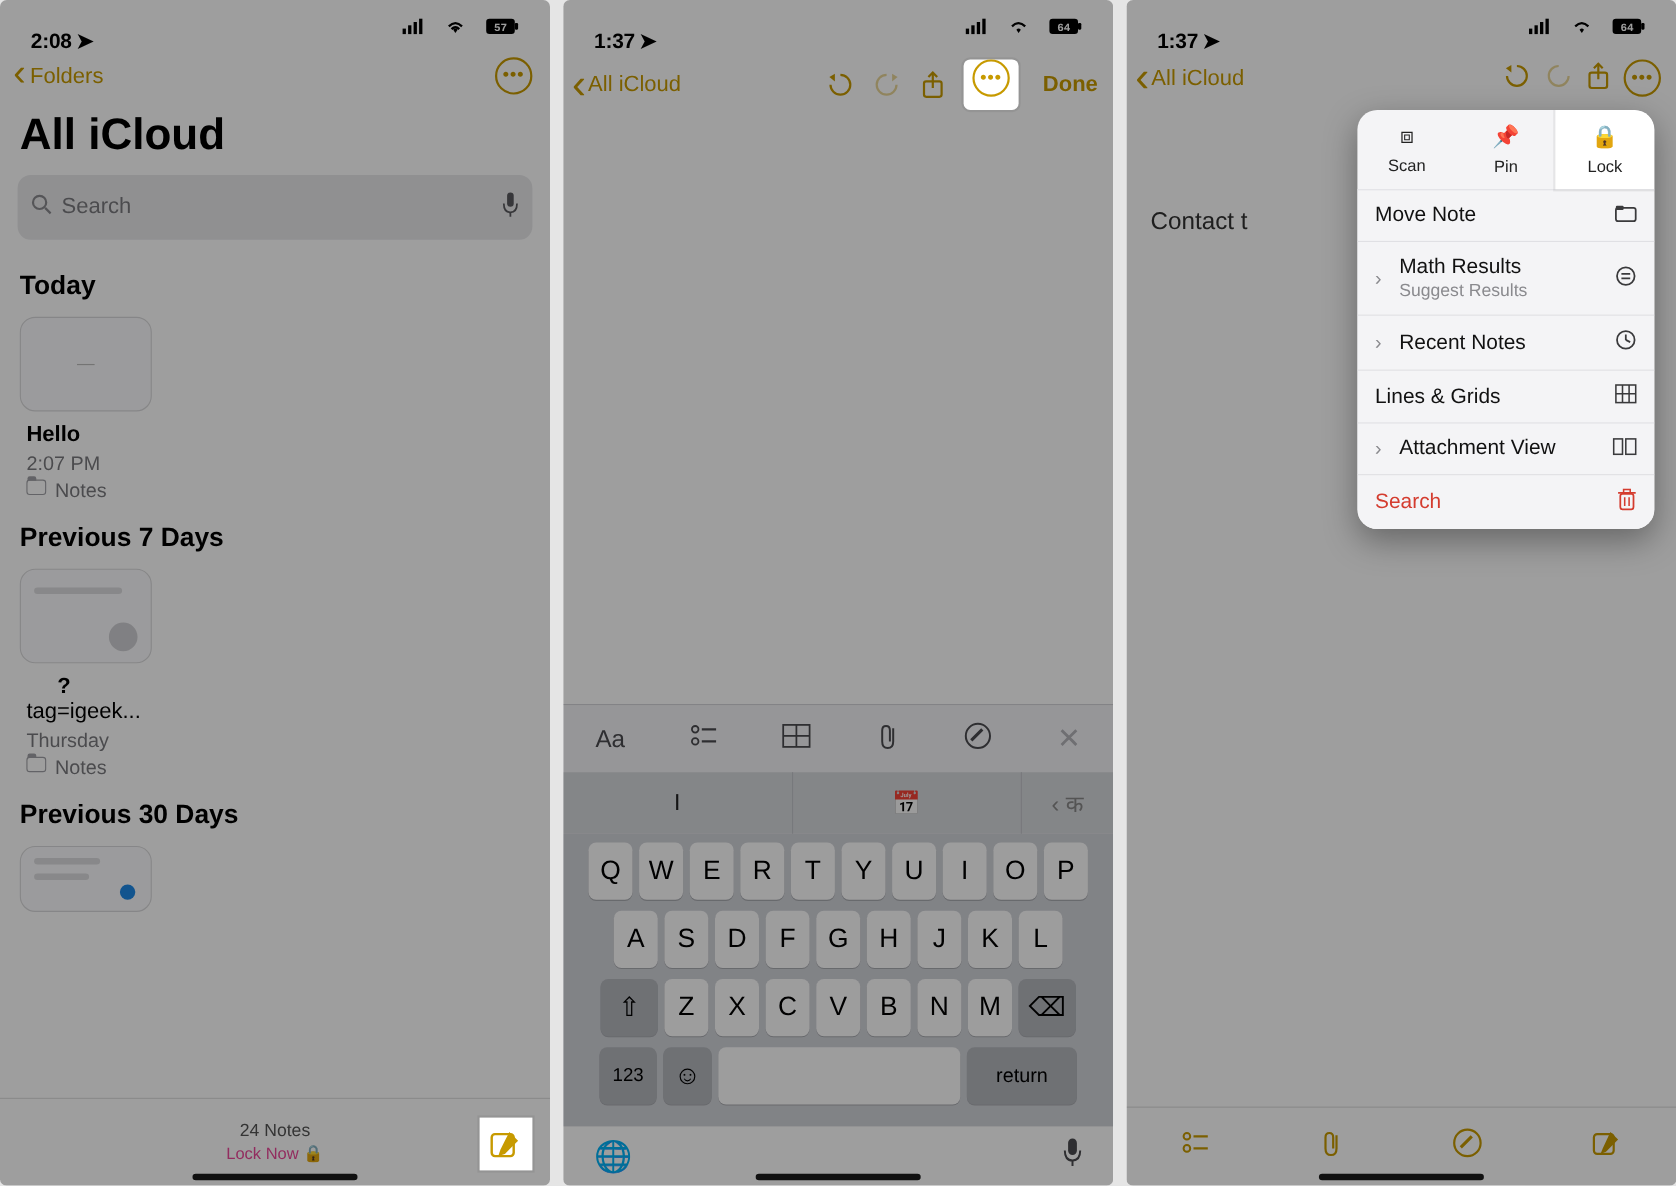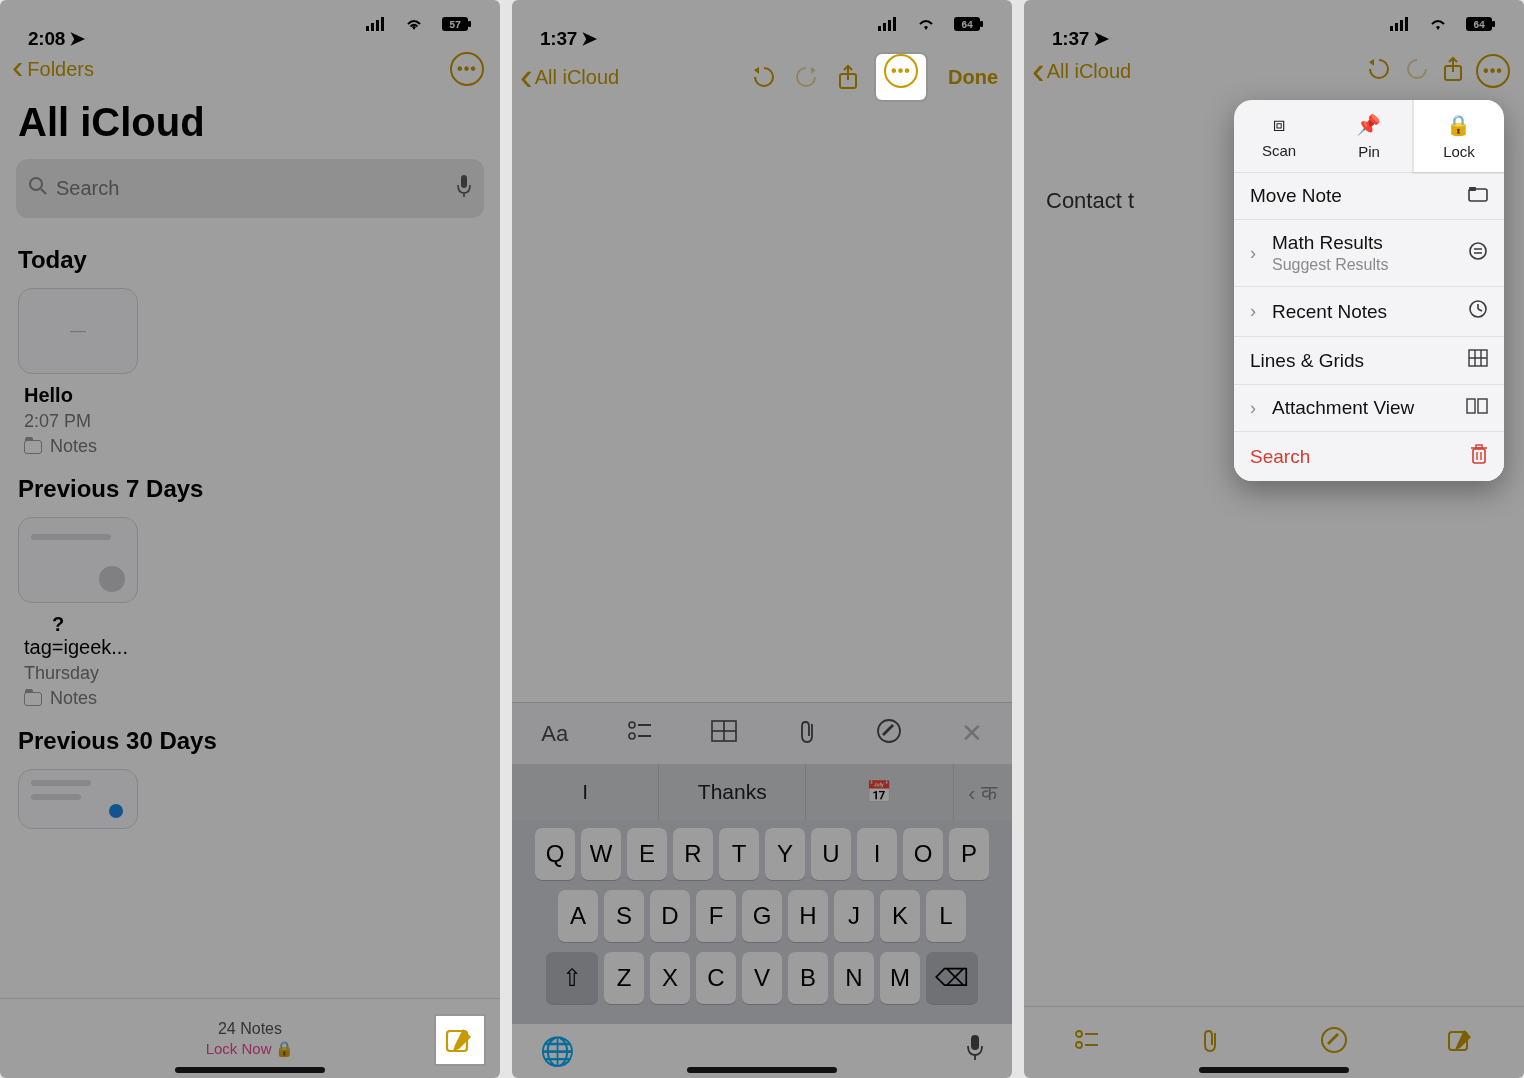--- a/index.html
+++ b/index.html
@@ -74,21 +74,21 @@
   .note-thumb.small-avatar::after{
     content:""; position:absolute; right:12px; bottom:10px;
     width:26px; height:26px; border-radius:50%; background:#cfcfd3;
   }
   .note-thumb .tline{
     position:absolute; left:12px; top:16px; width:80px; height:6px; background:#dcdcdf; border-radius:3px;
   }
   .note-info { padding: 2px 24px 0; }
   .note-name { font-size:20px; font-weight:700; }
   .note-time { font-size:18px; color:#7a7a7e; margin-top:4px;}
-  .note-loc { font-size:18px; color:#7a7a7e; margin-top:4px; display:flex; gap:8px; align-items:center;}
+  .note-loc { font-size:18px; color:#7a7a7e; margin-top:4px; display:flex; gap:8px; align-items:flex-start;}
   .folder-icon{ width:18px; height:14px; border:1.6px solid #a1a1a6; border-radius:3px; position:relative; }
   .folder-icon::before{ content:""; position:absolute; top:-4px; left:0; width:8px; height:4px; background:#a1a1a6; border-radius:2px 2px 0 0;}
   .footer1 {
     margin-top:auto; height:80px; display:flex; align-items:center; justify-content:center;
     position:relative; border-top:0.5px solid #ddd;
     flex-direction:column; gap:2px;
   }
   .footer1 .count{ font-size:16px; color:#555;}
   .footer1 .locknow{ font-size:15px; color:#ec4899;}
   .compose-btn{
@@ -357,21 +357,20 @@
         </svg></span>
     <span><svg width="26" height="26">
           <circle cx="13" cy="13" r="11" stroke="#4b4b4f" stroke-width="1.8" fill="none"></circle>
           <path d="M8 18 L18 8 L16 6 L6 16 Z" fill="#4b4b4f"></path>
         </svg></span>
     <span style="color:#b3b3b8;font-size:26px;">✕</span>
   </div>
 
   <div class="kb-suggest">
     <div class="sug">I</div>
-    <div class="sug">Thanks</div>
     <div class="sug">📅</div>
     <div class="sug" style="flex:0.4;color:#888;">‹ क</div>
   </div>
 
   <div class="keyboard">
     <div class="krow" id="kb-r1">
         <div class="key">Q</div>
         <div class="key">W</div>
         <div class="key">E</div>
         <div class="key">R</div>
@@ -390,20 +389,26 @@
         <div class="key">G</div>
         <div class="key">H</div>
         <div class="key">J</div>
         <div class="key">K</div>
         <div class="key">L</div>
       </div>
     <div class="krow">
       <div class="key dark wide">⇧</div>
       <div id="kb-r3" style="display:contents;"><div class="key">Z</div><div class="key">X</div><div class="key">C</div><div class="key">V</div><div class="key">B</div><div class="key">N</div><div class="key">M</div></div>
       <div class="key dark wide">⌫</div>
+    </div>
+    <div class="krow">
+      <div class="key dark abc">123</div>
+      <div class="key dark" style="max-width:44px;">☺</div>
+      <div class="key space"></div>
+      <div class="key dark return">return</div>
     </div>
   </div>
   <div class="kb-bottom">
     <span>🌐</span>
     <span><svg width="18" height="26">
           <rect x="5" y="0" width="8" height="15" rx="4" fill="#4b4b4f"></rect>
           <path d="M2 11 Q2 20 9 20 Q16 20 16 11" stroke="#4b4b4f" stroke-width="1.8" fill="none"></path>
           <line x1="9" y1="20" x2="9" y2="25" stroke="#4b4b4f" stroke-width="1.8"></line>
         </svg></span>
   </div>

